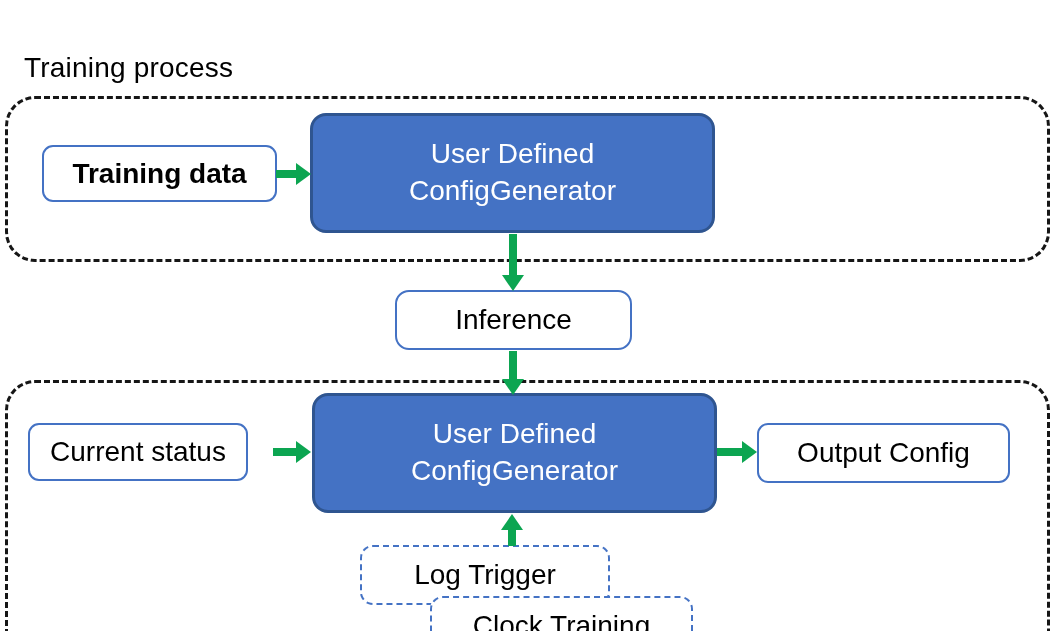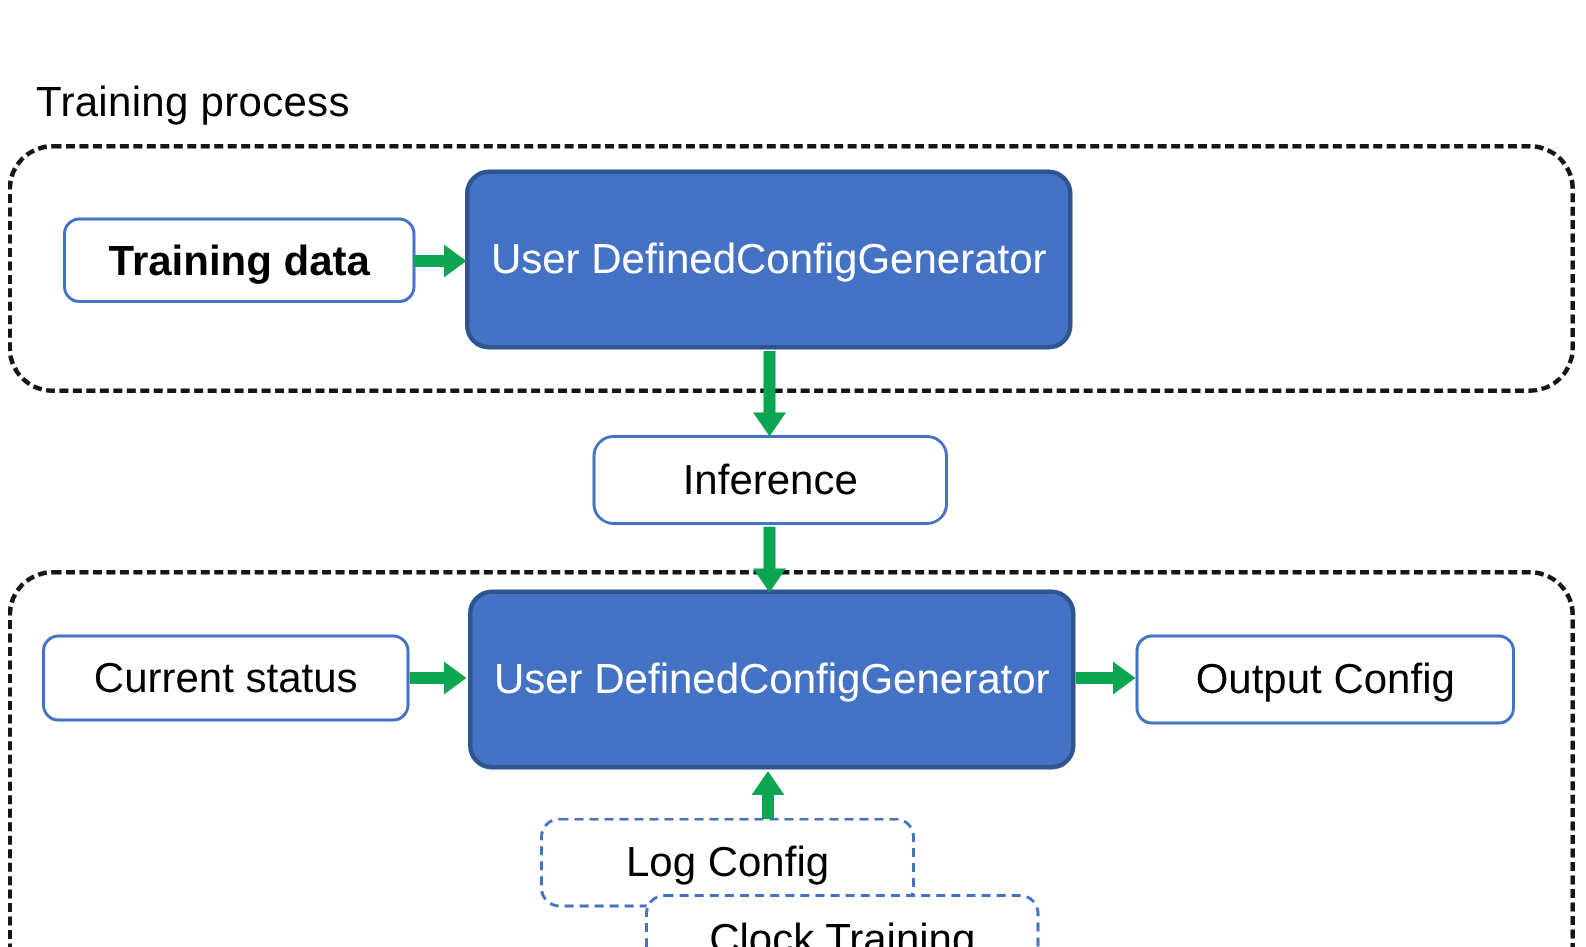--- a/index.html
+++ b/index.html
@@ -44,21 +44,21 @@
     font-size: 28px;
     white-space: nowrap;
   }
   .gen-box {
     position: absolute;
     background: #4472c4;
     border: 3px solid #2f5590;
     border-radius: 16px;
     box-sizing: border-box;
     display: flex;
-    flex-direction: row;
+    flex-direction: column;
     align-items: center;
     justify-content: center;
     color: #ffffff;
     font-size: 28px;
     line-height: 1.32;
     text-align: center;
   }
   .trigger-box {
     position: absolute;
     background: #ffffff;
@@ -118,21 +118,21 @@
   <div class="arrow" style="left:501px; top:303px;">
     <svg width="24" height="44" viewBox="0 0 24 44">
       <rect class="arrow-fill" x="8" y="0" width="8" height="30"></rect>
       <polygon class="arrow-fill" points="1,28 23,28 12,44"></polygon>
     </svg>
   </div>
 
 
   <div class="dashed-container" style="left:5px; top:332px; width:1045px; height:292px;"></div>
 
-  <div class="io-box" style="left:28px; top:375px; width:245px; height:58px;">
+  <div class="io-box" style="left:28px; top:375px; width:220px; height:58px;">
     <span>Current status</span>
   </div>
 
   <div class="arrow" style="left:273px; top:392px;">
     <svg width="39" height="24" viewBox="0 0 39 24">
       <rect class="arrow-fill" x="0" y="8" width="25" height="8"></rect>
       <polygon class="arrow-fill" points="23,1 38,12 23,23"></polygon>
     </svg>
   </div>
 
@@ -153,20 +153,20 @@
   </div>
 
   <div class="arrow" style="left:500px; top:466px;">
     <svg width="24" height="32" viewBox="0 0 24 32">
       <polygon class="arrow-fill" points="12,0 23,16 1,16"></polygon>
       <rect class="arrow-fill" x="8" y="14" width="8" height="18"></rect>
     </svg>
   </div>
 
   <div class="trigger-box" style="left:360px; top:497px; width:250px; height:60px; z-index:2;">
-    <span>Log Config</span>
+    <span>Log Trigger</span>
   </div>
 
   <div class="trigger-box" style="left:430px; top:548px; width:263px; height:59px; z-index:3;">
     <span>Clock Training</span>
   </div>
 
 </div>
 
 </body></html>

